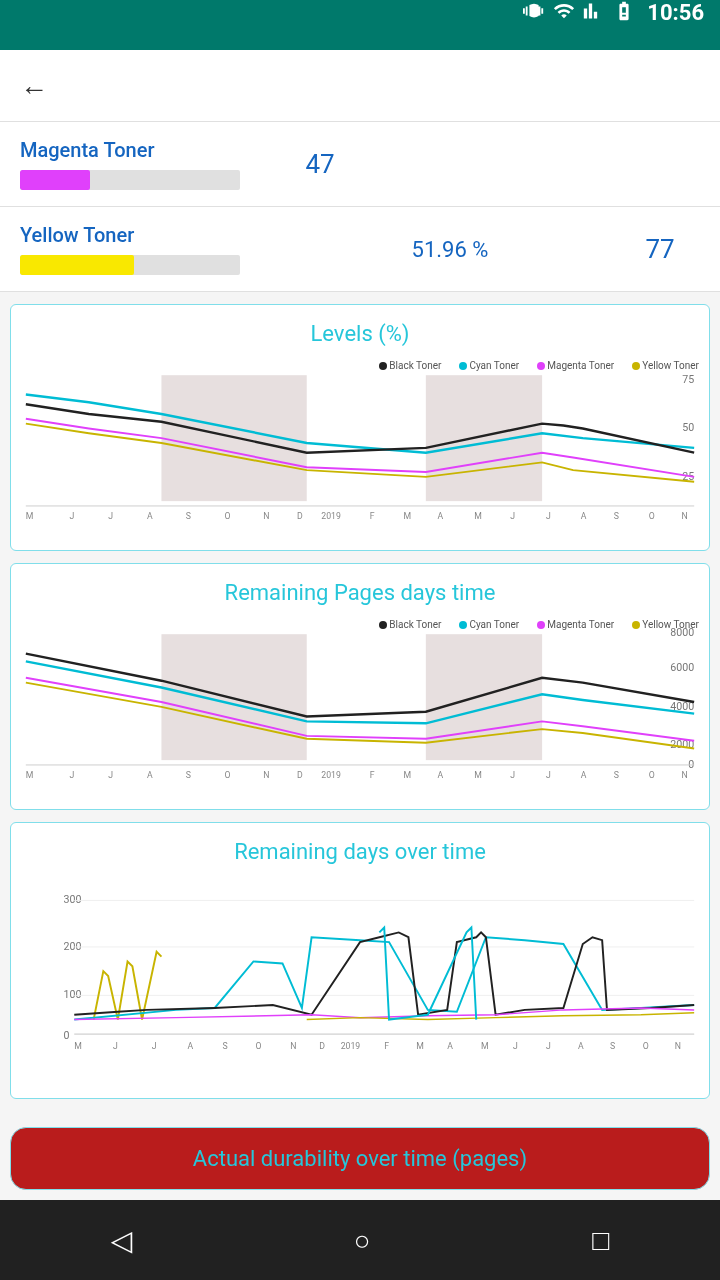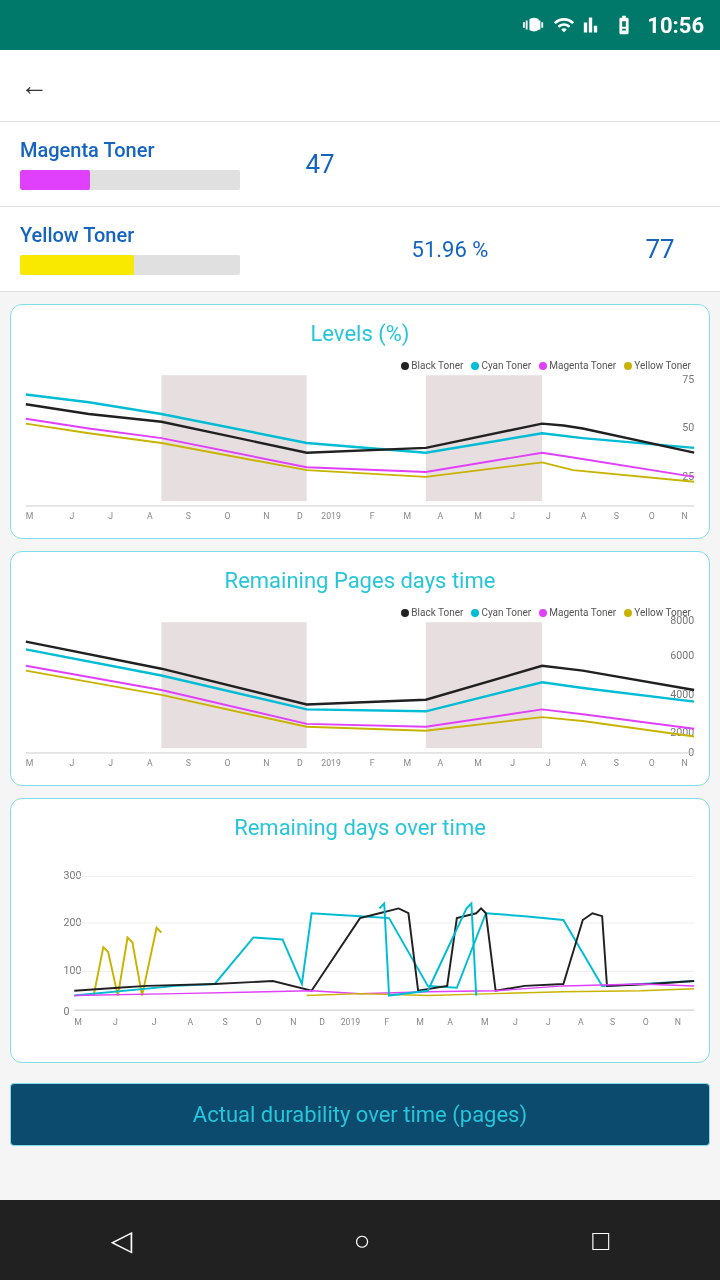--- a/index.html
+++ b/index.html
@@ -4,21 +4,21 @@
   <meta name="viewport" content="width=720px">
   <style>
     * { margin: 0; padding: 0; box-sizing: border-box; }
     body { width: 720px; min-height: 1280px; background: #f5f5f5; font-family: Roboto, Arial, sans-serif; overflow-x: hidden; }
 
     
     .status-bar {
       background: #00796b;
       height: 50px;
       display: flex;
-      align-items: center;
+      align-items: flex-start;
       justify-content: flex-end;
       padding: 0 16px;
       color: white;
       font-size: 22px;
       font-weight: bold;
       gap: 10px;
     }
     .status-icons { display: flex; align-items: center; gap: 8px; }
     .status-time { font-size: 22px; font-weight: bold; }
 
@@ -79,22 +79,22 @@
       text-align: center;
       font-size: 26px;
       color: #1565c0;
     }
 
     
     .chart-card {
       background: white;
       margin: 12px 10px;
       border: 1.5px solid #80deea;
-      border-radius: 12px;
-      padding: 16px 10px 10px 10px;
+      border-radius: 6px;
+      padding: 16px 10px 22px 10px;
     }
     .chart-title {
       text-align: center;
       font-size: 22px;
       color: #26c6da;
       margin-bottom: 12px;
     }
     .chart-area {
       width: 100%;
       height: 170px;
@@ -103,23 +103,23 @@
     }
     .chart-area svg {
       width: 100%;
       height: 100%;
     }
 
     
     .legend {
       position: absolute;
       top: 2px;
-      right: 8px;
-      display: flex;
-      gap: 8px;
+      right: 0;
+      display: flex;
+      gap: 18px;
       font-size: 11px;
     }
     .legend-item { display: flex; align-items: center; gap: 2px; }
     .legend-dot { width: 8px; height: 8px; border-radius: 50%; }
 
     
     .bottom-nav {
       position: fixed;
       bottom: 0;
       left: 0;
@@ -133,24 +133,24 @@
     .nav-btn {
       color: white;
       font-size: 28px;
       cursor: pointer;
       display: flex;
       align-items: center;
       justify-content: center;
     }
 
     .last-card {
-      background: #0c4a6e;
-      margin: 20px 10px;
+      background: #b91c1c;
+      margin: 28px 10px;
       border: 1.5px solid #80deea;
-      border-radius: 4px;
+      border-radius: 16px;
       padding: 18px 10px;
     }
     .last-card-title {
       text-align: center;
       font-size: 22px;
       color: #26c6da;
     }
 
     .spacer { height: 90px; }
   </style>

